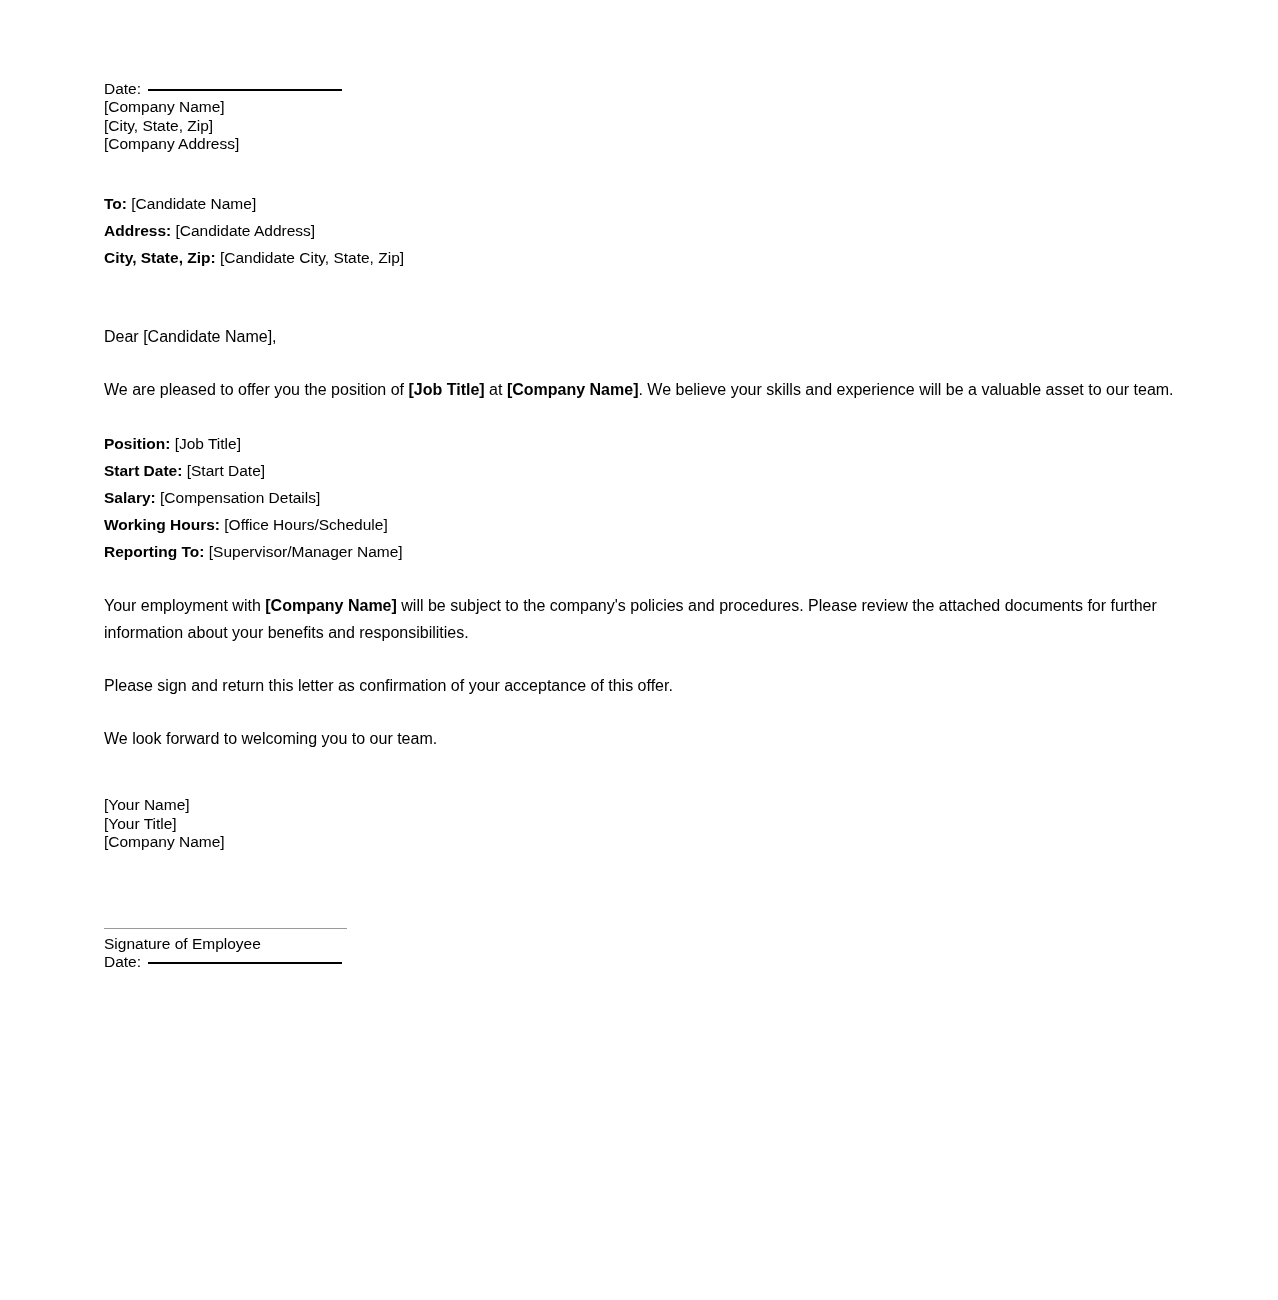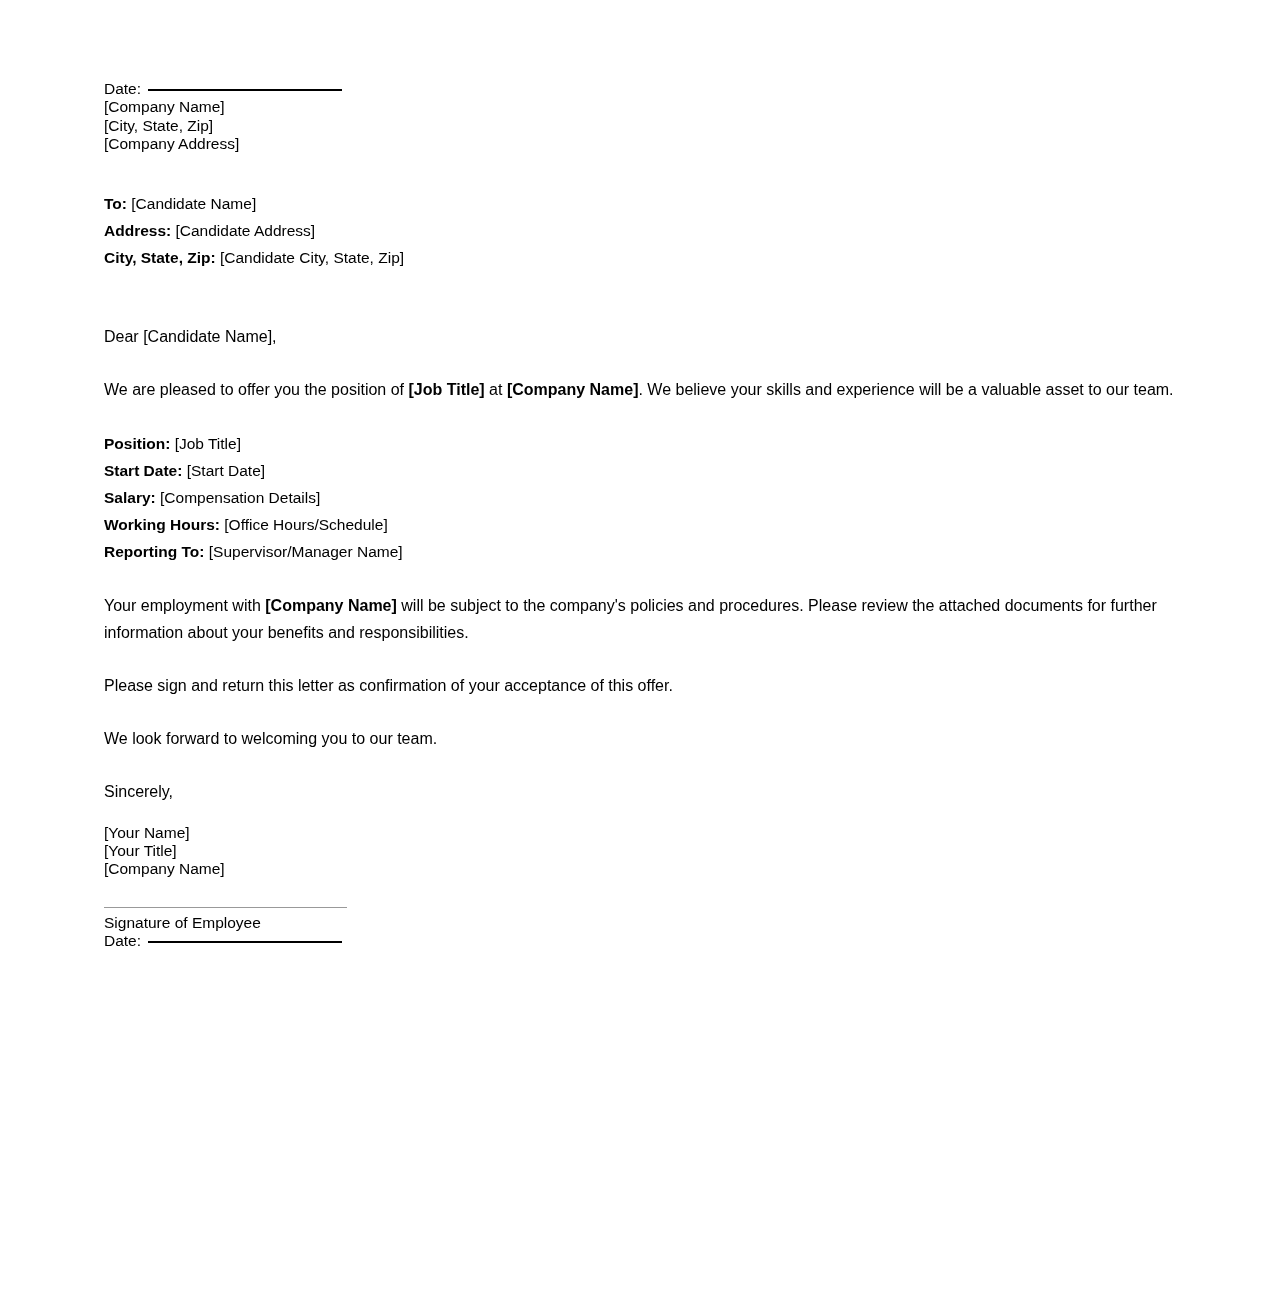--- a/index.html
+++ b/index.html
@@ -66,21 +66,21 @@
     white-space: nowrap;
   }
 
   .para {
     font-size: 16px;
     line-height: 27.2px;
     text-align: left;
   }
   .para b { font-weight: bold; }
 
-  .sig-area { margin-top: 28px; }
+  .sig-area { margin-top: 76px; }
   .sig-rule {
     width: 243px;
     height: 0;
     border-bottom: 1px solid #999999;
     margin: 0 0 6px 0;
   }
   .sig-label {
     font-size: 15.5px;
     line-height: 18.4px;
     white-space: nowrap;
@@ -166,21 +166,20 @@
     <div class="spacer-md"></div>
 
     <div class="para">Please sign and return this letter as confirmation of your acceptance of this offer.</div>
 
     <div class="spacer-md"></div>
 
     <div class="para">We look forward to welcoming you to our team.</div>
 
     <div class="spacer-md"></div>
 
-    <div class="para">Sincerely,</div>
 
     <div class="spacer-sm"></div>
 
     <div>
       <div class="line">[Your Name]</div>
       <div class="line">[Your Title]</div>
       <div class="line">[Company Name]</div>
     </div>
 
     <div class="sig-area">

